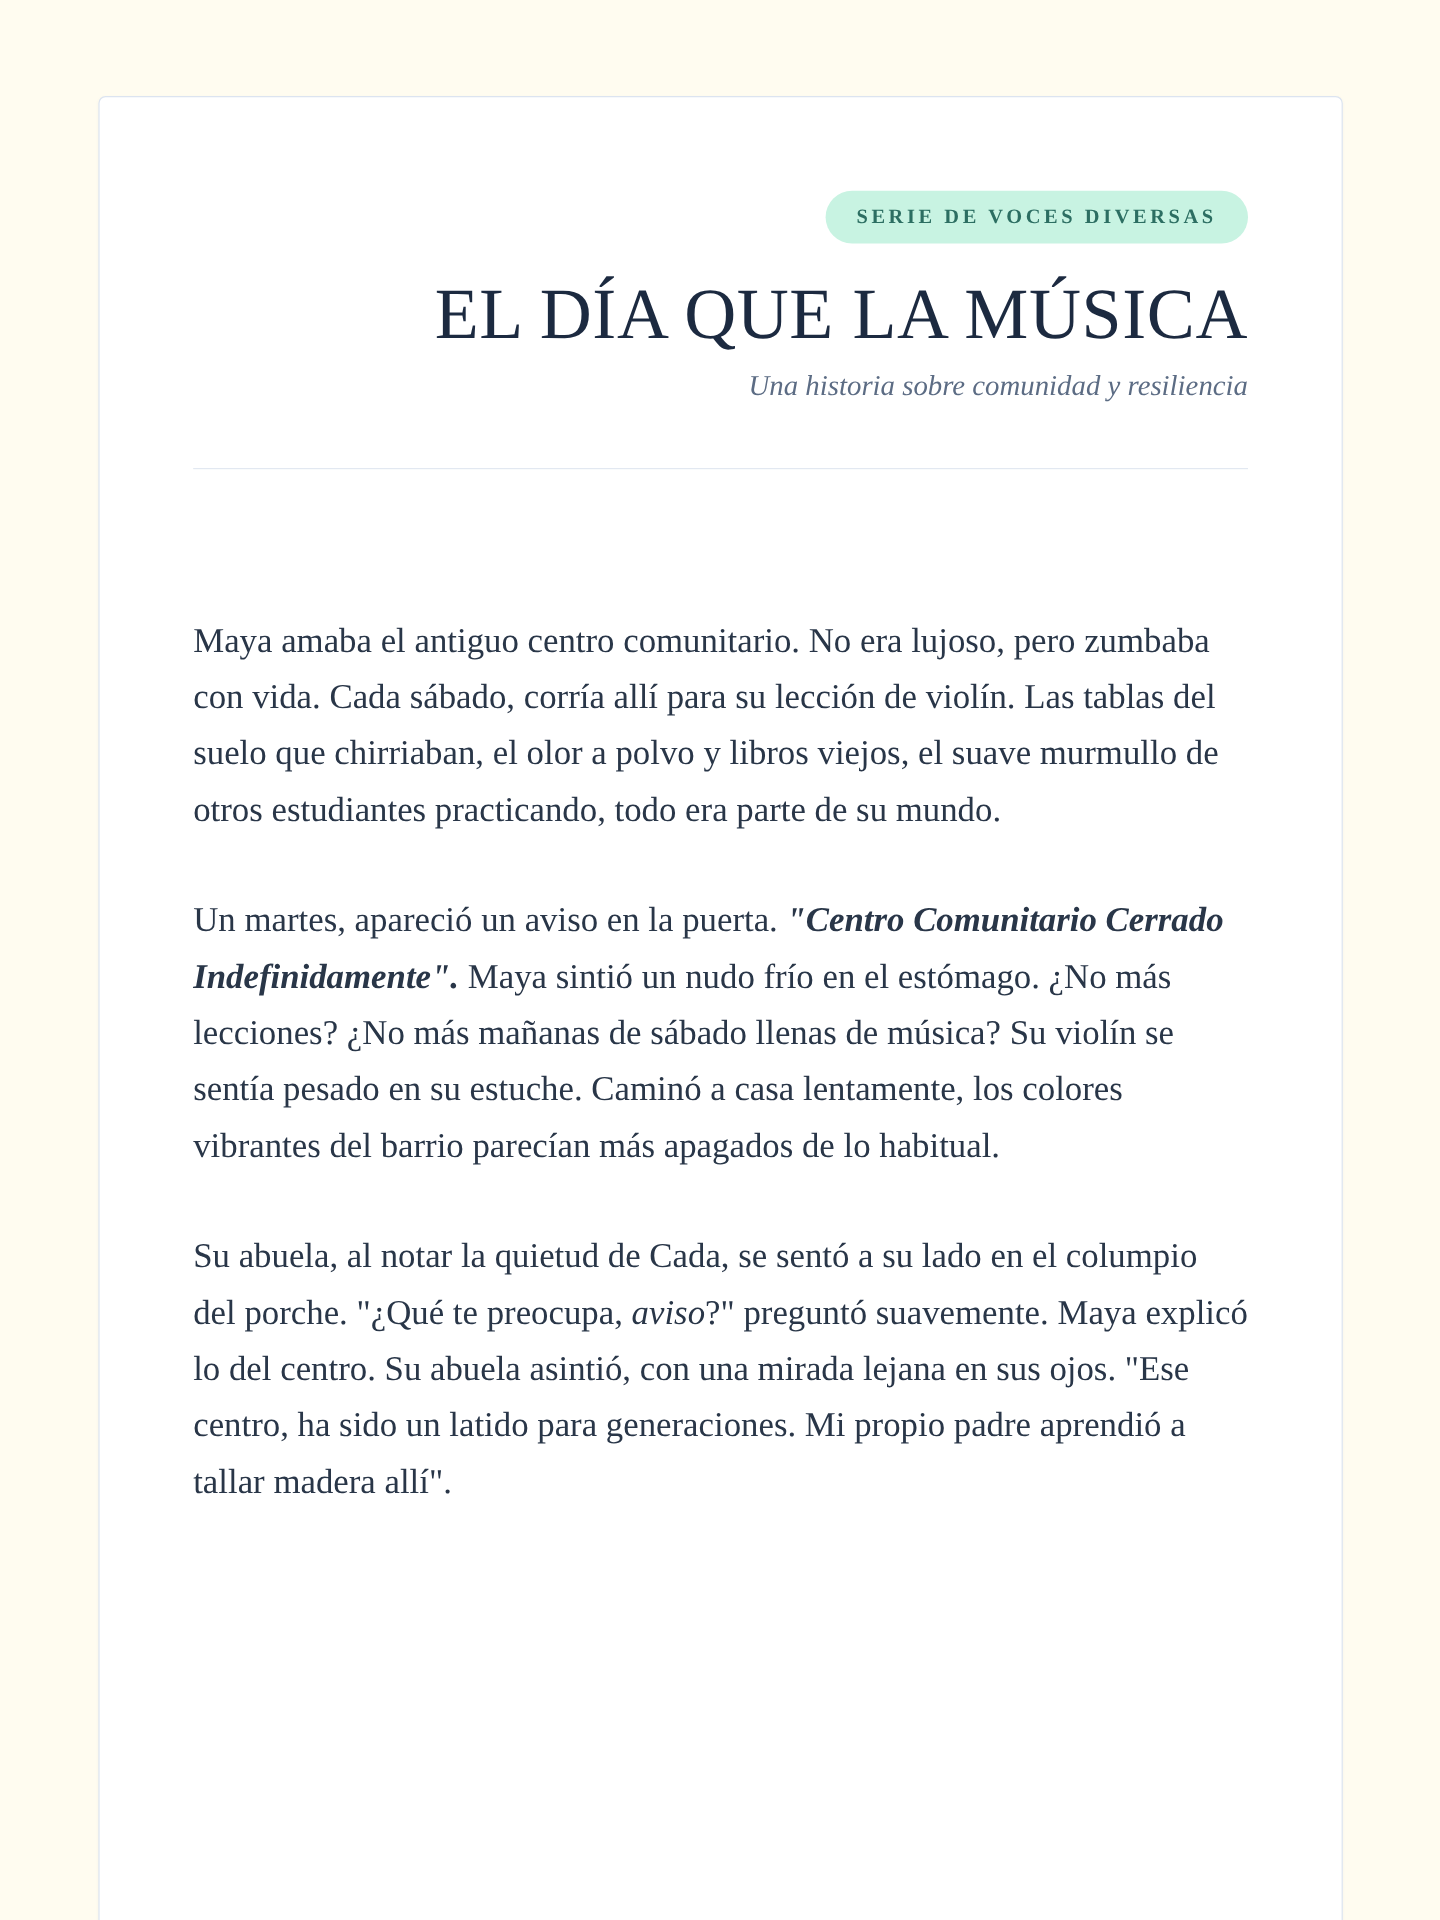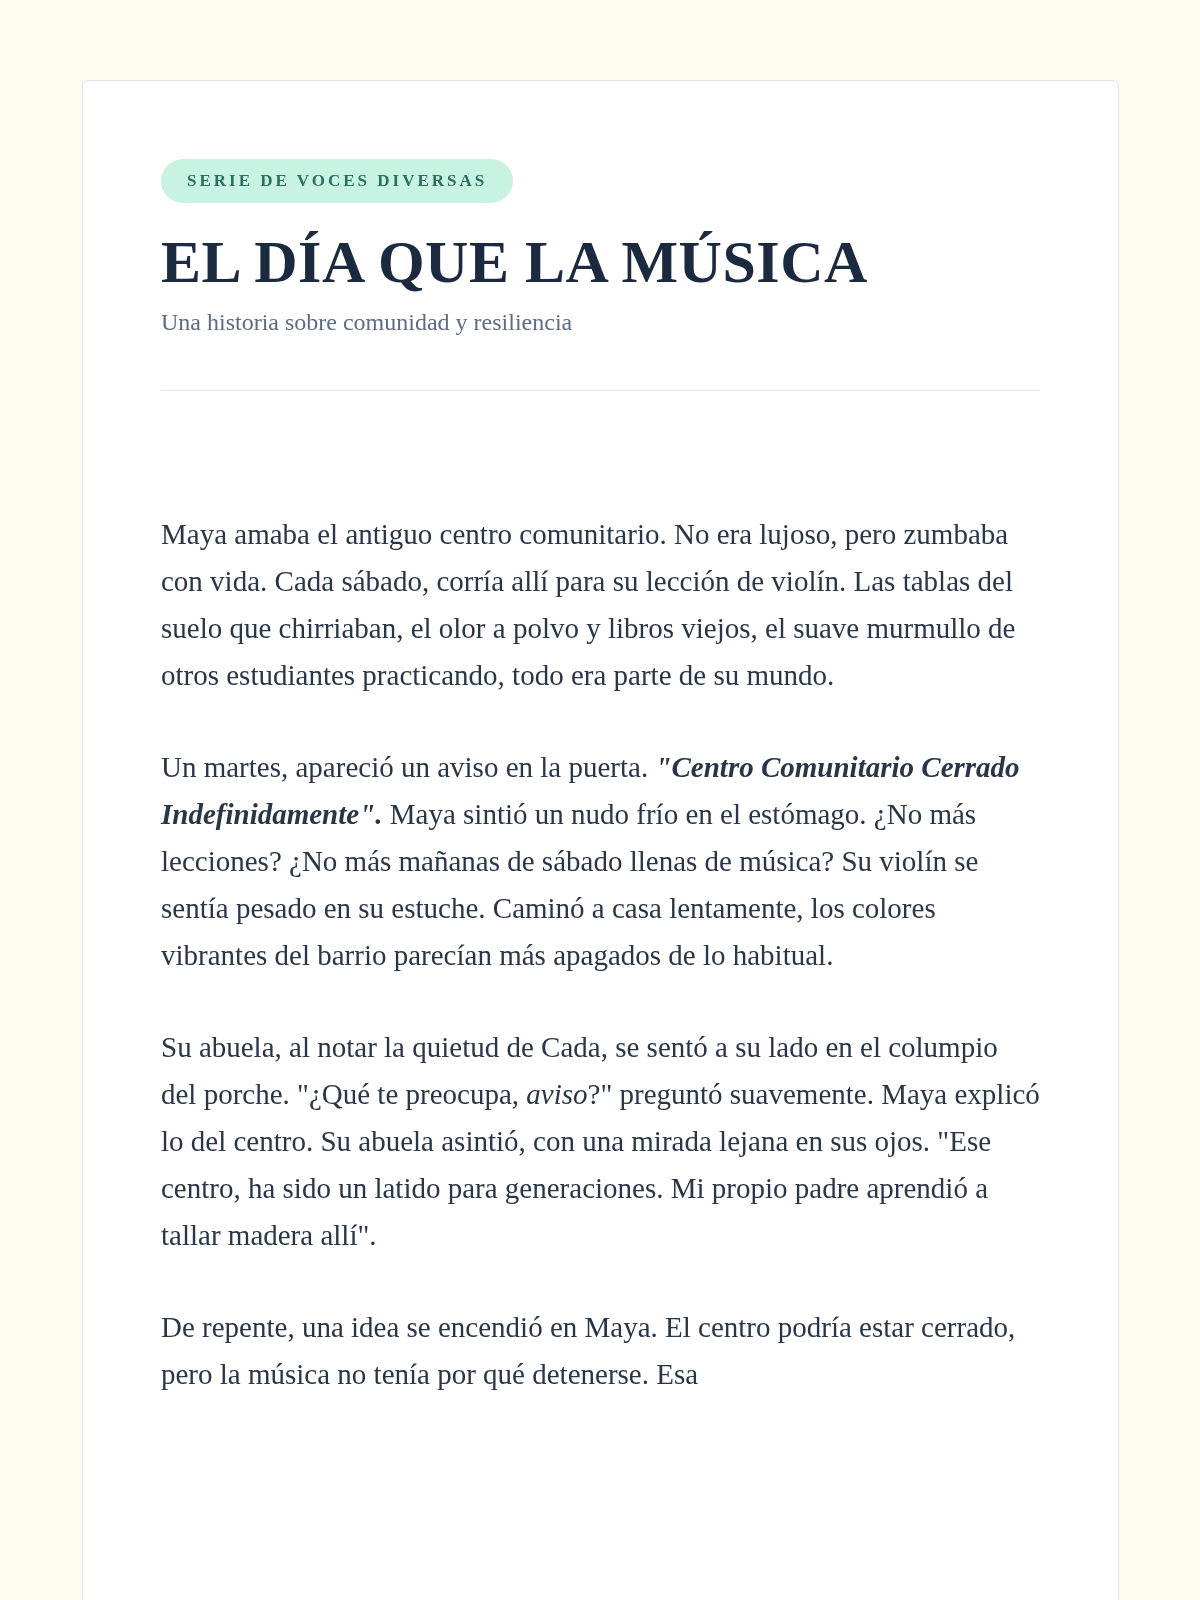--- a/index.html
+++ b/index.html
@@ -15,42 +15,43 @@
     left: 82px;
     top: 80px;
     width: 1037px;
     min-height: 1700px;
     background: #ffffff;
     border: 1px solid #dce4f0;
     border-radius: 6px;
     box-shadow: 0 1px 3px rgba(30, 50, 90, 0.04);
     padding: 78px 78px 60px 78px;
   }
-  .article-header { text-align: left; }
+  .article-header { text-align: right; }
   .badge {
     display: inline-block;
     background: #c8f3e2;
     color: #2c6e62;
     font-size: 17px;
     font-weight: bold;
     letter-spacing: 3px;
     padding: 12px 26px;
     border-radius: 999px;
   }
   .title {
     margin-top: 26px;
     color: #1c2a40;
-    font-weight: bold;
+    font-weight: normal;
     font-size: 60px;
     line-height: 1.1;
     letter-spacing: 0.5px;
   }
   .subtitle {
     margin-top: 14px;
     color: #5c6c84;
+    font-style: italic;
     font-size: 24px;
   }
   .divider {
     border: none;
     border-top: 1px solid #e2e8f1;
     margin-top: 54px;
   }
   .article-body {
     margin-top: 120px;
     color: #293648;
@@ -74,15 +75,14 @@
     <hr class="divider">
   </header>
 
   <div class="article-body">
     <p><span>Maya amaba el antiguo centro comunitario. No era lujoso, pero zumbaba con vida. Cada sábado, corría allí para su lección de violín. Las tablas del suelo que chirriaban, el olor a polvo y libros viejos, el suave murmullo de otros estudiantes practicando, todo era parte de su mundo.</span></p>
 
     <p><span>Un martes, apareció un aviso en la puerta. </span><span class="seg-bold-italic">"Centro Comunitario Cerrado Indefinidamente".</span><span> Maya sintió un nudo frío en el estómago. ¿No más lecciones? ¿No más mañanas de sábado llenas de música? Su violín se sentía pesado en su estuche. Caminó a casa lentamente, los colores vibrantes del barrio parecían más apagados de lo habitual.</span></p>
 
     <p><span>Su abuela, al notar la quietud de Cada, se sentó a su lado en el columpio del porche. "¿Qué te preocupa, </span><span class="seg-italic">aviso</span><span>?" preguntó suavemente. Maya explicó lo del centro. Su abuela asintió, con una mirada lejana en sus ojos. "Ese centro, ha sido un latido para generaciones. Mi propio padre aprendió a tallar madera allí".</span></p>
 
-    <p><span>De repente, una idea se encendió en Maya. El centro podría estar cerrado, pero la música no tenía por qué detenerse. Esa</span></p>
   </div>
 </div>
 
 </body></html>

